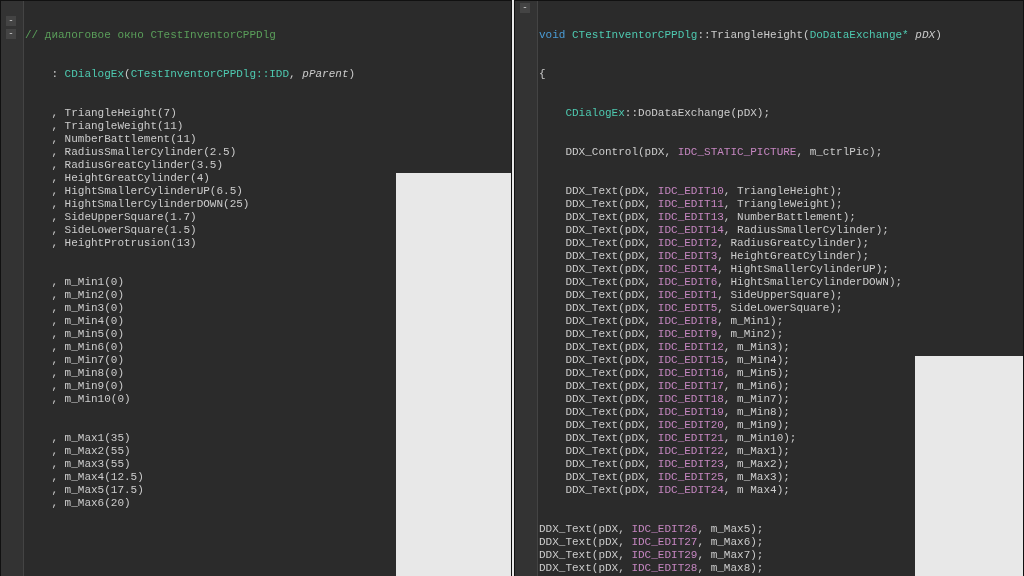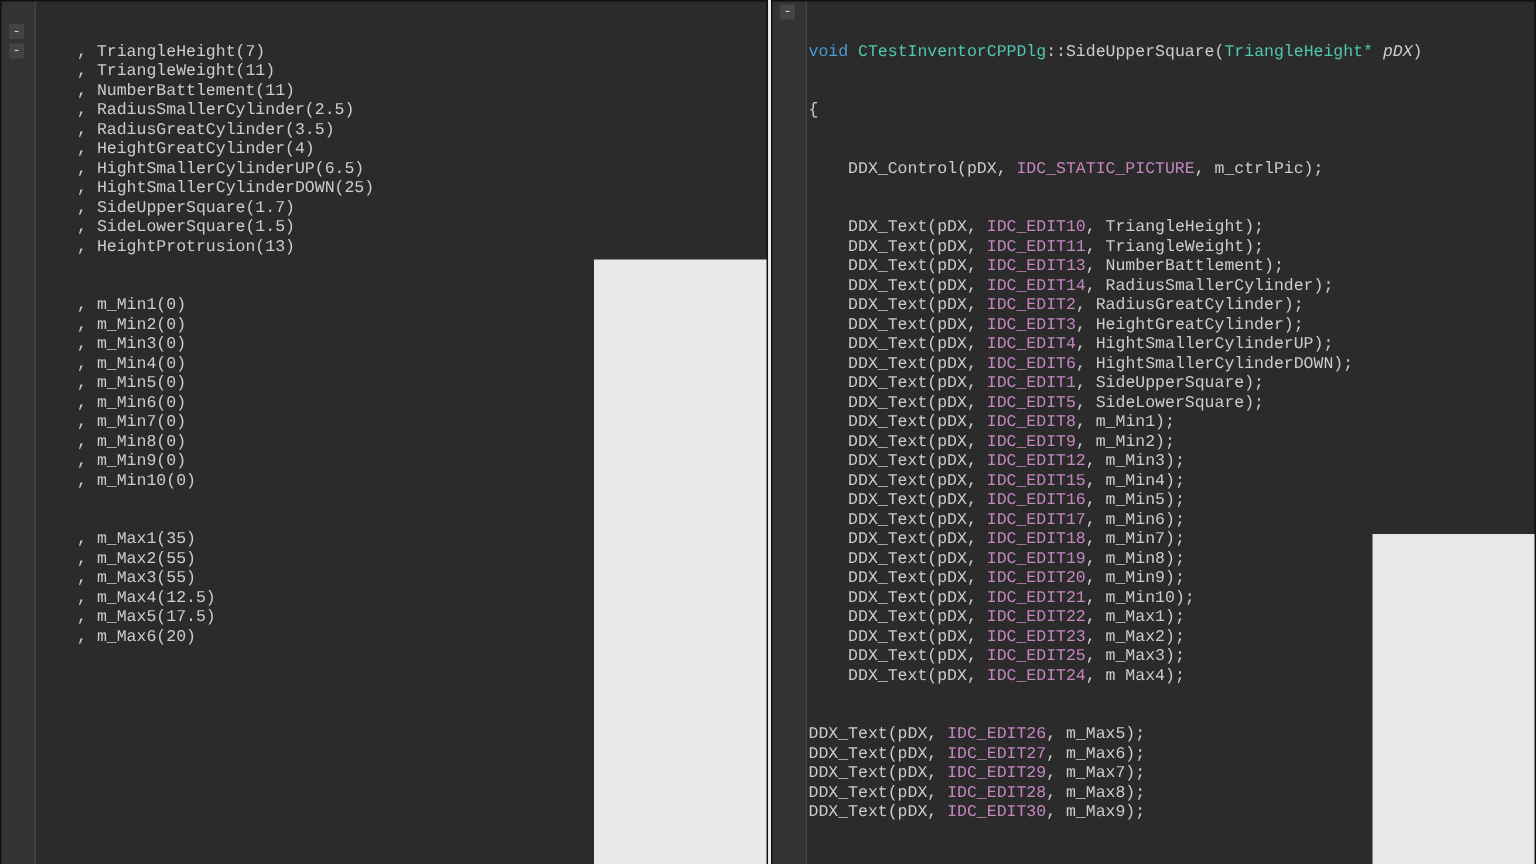--- a/index.html
+++ b/index.html
@@ -76,37 +76,40 @@
 
 <div class="container">
 
   <div class="pane pane-left">
     <div class="gutter">
       <div class="fold" style="top:15px">-</div>
       <div class="fold" style="top:28px">-</div>
     </div>
     <div class="notch" style="left:395px; top:172px; width:120px; height:404px;"></div>
     <div class="code">
+      <div class="line"><span class="c-comment">// диалоговое окно CTestInventorCPPDlg</span></div>
+      <div class="line"><span class="c-text">    : </span><span class="c-type">CDialogEx</span><span class="c-text">(</span><span class="c-type">CTestInventorCPPDlg::IDD</span><span class="c-text">, </span><span class="c-ident">pParent</span><span class="c-text">)</span></div>
       <div id="left-inits"><div class="line"><span class="c-text">    </span><span class="c-text">, TriangleHeight(7)</span></div><div class="line"><span class="c-text">    </span><span class="c-text">, TriangleWeight(11)</span></div><div class="line"><span class="c-text">    </span><span class="c-text">, NumberBattlement(11)</span></div><div class="line"><span class="c-text">    </span><span class="c-text">, RadiusSmallerCylinder(2.5)</span></div><div class="line"><span class="c-text">    </span><span class="c-text">, RadiusGreatCylinder(3.5)</span></div><div class="line"><span class="c-text">    </span><span class="c-text">, HeightGreatCylinder(4)</span></div><div class="line"><span class="c-text">    </span><span class="c-text">, HightSmallerCylinderUP(6.5)</span></div><div class="line"><span class="c-text">    </span><span class="c-text">, HightSmallerCylinderDOWN(25)</span></div><div class="line"><span class="c-text">    </span><span class="c-text">, SideUpperSquare(1.7)</span></div><div class="line"><span class="c-text">    </span><span class="c-text">, SideLowerSquare(1.5)</span></div><div class="line"><span class="c-text">    </span><span class="c-text">, HeightProtrusion(13)</span></div></div>
       <div id="left-mins"><div class="line"><span class="c-text">    </span><span class="c-text">, m_Min1(0)</span></div><div class="line"><span class="c-text">    </span><span class="c-text">, m_Min2(0)</span></div><div class="line"><span class="c-text">    </span><span class="c-text">, m_Min3(0)</span></div><div class="line"><span class="c-text">    </span><span class="c-text">, m_Min4(0)</span></div><div class="line"><span class="c-text">    </span><span class="c-text">, m_Min5(0)</span></div><div class="line"><span class="c-text">    </span><span class="c-text">, m_Min6(0)</span></div><div class="line"><span class="c-text">    </span><span class="c-text">, m_Min7(0)</span></div><div class="line"><span class="c-text">    </span><span class="c-text">, m_Min8(0)</span></div><div class="line"><span class="c-text">    </span><span class="c-text">, m_Min9(0)</span></div><div class="line"><span class="c-text">    </span><span class="c-text">, m_Min10(0)</span></div></div>
       <div id="left-maxes"><div class="line"><span class="c-text">    </span><span class="c-text">, m_Max1(35)</span></div><div class="line"><span class="c-text">    </span><span class="c-text">, m_Max2(55)</span></div><div class="line"><span class="c-text">    </span><span class="c-text">, m_Max3(55)</span></div><div class="line"><span class="c-text">    </span><span class="c-text">, m_Max4(12.5)</span></div><div class="line"><span class="c-text">    </span><span class="c-text">, m_Max5(17.5)</span></div><div class="line"><span class="c-text">    </span><span class="c-text">, m_Max6(20)</span></div></div>
       
       
       
     </div>
   </div>
 
   <div class="pane pane-right">
     <div class="gutter">
       <div class="fold" style="top:2px">-</div>
     </div>
     <div class="notch" style="left:400px; top:355px; width:120px; height:230px;"></div>
     <div class="code">
-      <div class="line"><span class="c-keyword">void</span><span class="c-text"> </span><span class="c-type">CTestInventorCPPDlg</span><span class="c-text">::</span><span class="c-text">SideUpperSquare</span><span class="c-text">(</span><span class="c-type">TriangleHeight*</span><span class="c-text"> </span><span class="c-ident">pDX</span><span class="c-text">)</span></div>
+      <div class="line"><span class="c-keyword">void</span><span class="c-text"> </span><span class="c-type">CTestInventorCPPDlg</span><span class="c-text">::</span><span class="c-text">TriangleHeight</span><span class="c-text">(</span><span class="c-type">DoDataExchange*</span><span class="c-text"> </span><span class="c-ident">pDX</span><span class="c-text">)</span></div>
       <div class="line"><span class="c-text">{</span></div>
+      <div class="line"><span class="c-text">    </span><span class="c-type">CDialogEx</span><span class="c-text">::DoDataExchange(pDX);</span></div>
       <div class="line"><span class="c-text">    </span><span class="c-text">DDX_Control(pDX, </span><span class="c-id">IDC_STATIC_PICTURE</span><span class="c-text">, m_ctrlPic);</span></div>
       <div id="right-a"><div class="line"><span class="c-text">    DDX_Text(pDX, </span><span class="c-id">IDC_EDIT10</span><span class="c-text">, TriangleHeight);</span></div><div class="line"><span class="c-text">    DDX_Text(pDX, </span><span class="c-id">IDC_EDIT11</span><span class="c-text">, TriangleWeight);</span></div><div class="line"><span class="c-text">    DDX_Text(pDX, </span><span class="c-id">IDC_EDIT13</span><span class="c-text">, NumberBattlement);</span></div><div class="line"><span class="c-text">    DDX_Text(pDX, </span><span class="c-id">IDC_EDIT14</span><span class="c-text">, RadiusSmallerCylinder);</span></div><div class="line"><span class="c-text">    DDX_Text(pDX, </span><span class="c-id">IDC_EDIT2</span><span class="c-text">, RadiusGreatCylinder);</span></div><div class="line"><span class="c-text">    DDX_Text(pDX, </span><span class="c-id">IDC_EDIT3</span><span class="c-text">, HeightGreatCylinder);</span></div><div class="line"><span class="c-text">    DDX_Text(pDX, </span><span class="c-id">IDC_EDIT4</span><span class="c-text">, HightSmallerCylinderUP);</span></div><div class="line"><span class="c-text">    DDX_Text(pDX, </span><span class="c-id">IDC_EDIT6</span><span class="c-text">, HightSmallerCylinderDOWN);</span></div><div class="line"><span class="c-text">    DDX_Text(pDX, </span><span class="c-id">IDC_EDIT1</span><span class="c-text">, SideUpperSquare);</span></div><div class="line"><span class="c-text">    DDX_Text(pDX, </span><span class="c-id">IDC_EDIT5</span><span class="c-text">, SideLowerSquare);</span></div><div class="line"><span class="c-text">    DDX_Text(pDX, </span><span class="c-id">IDC_EDIT8</span><span class="c-text">, m_Min1);</span></div><div class="line"><span class="c-text">    DDX_Text(pDX, </span><span class="c-id">IDC_EDIT9</span><span class="c-text">, m_Min2);</span></div><div class="line"><span class="c-text">    DDX_Text(pDX, </span><span class="c-id">IDC_EDIT12</span><span class="c-text">, m_Min3);</span></div><div class="line"><span class="c-text">    DDX_Text(pDX, </span><span class="c-id">IDC_EDIT15</span><span class="c-text">, m_Min4);</span></div><div class="line"><span class="c-text">    DDX_Text(pDX, </span><span class="c-id">IDC_EDIT16</span><span class="c-text">, m_Min5);</span></div><div class="line"><span class="c-text">    DDX_Text(pDX, </span><span class="c-id">IDC_EDIT17</span><span class="c-text">, m_Min6);</span></div><div class="line"><span class="c-text">    DDX_Text(pDX, </span><span class="c-id">IDC_EDIT18</span><span class="c-text">, m_Min7);</span></div><div class="line"><span class="c-text">    DDX_Text(pDX, </span><span class="c-id">IDC_EDIT19</span><span class="c-text">, m_Min8);</span></div><div class="line"><span class="c-text">    DDX_Text(pDX, </span><span class="c-id">IDC_EDIT20</span><span class="c-text">, m_Min9);</span></div><div class="line"><span class="c-text">    DDX_Text(pDX, </span><span class="c-id">IDC_EDIT21</span><span class="c-text">, m_Min10);</span></div><div class="line"><span class="c-text">    DDX_Text(pDX, </span><span class="c-id">IDC_EDIT22</span><span class="c-text">, m_Max1);</span></div><div class="line"><span class="c-text">    DDX_Text(pDX, </span><span class="c-id">IDC_EDIT23</span><span class="c-text">, m_Max2);</span></div><div class="line"><span class="c-text">    DDX_Text(pDX, </span><span class="c-id">IDC_EDIT25</span><span class="c-text">, m_Max3);</span></div><div class="line"><span class="c-text">    DDX_Text(pDX, </span><span class="c-id">IDC_EDIT24</span><span class="c-text">, m Max4);</span></div></div>
       <div id="right-b"><div class="line"><span class="c-text">DDX_Text(pDX, </span><span class="c-id">IDC_EDIT26</span><span class="c-text">, m_Max5);</span></div><div class="line"><span class="c-text">DDX_Text(pDX, </span><span class="c-id">IDC_EDIT27</span><span class="c-text">, m_Max6);</span></div><div class="line"><span class="c-text">DDX_Text(pDX, </span><span class="c-id">IDC_EDIT29</span><span class="c-text">, m_Max7);</span></div><div class="line"><span class="c-text">DDX_Text(pDX, </span><span class="c-id">IDC_EDIT28</span><span class="c-text">, m_Max8);</span></div><div class="line"><span class="c-text">DDX_Text(pDX, </span><span class="c-id">IDC_EDIT30</span><span class="c-text">, m_Max9);</span></div></div>
       
     </div>
   </div>
 
 </div>
 
 </body></html>

